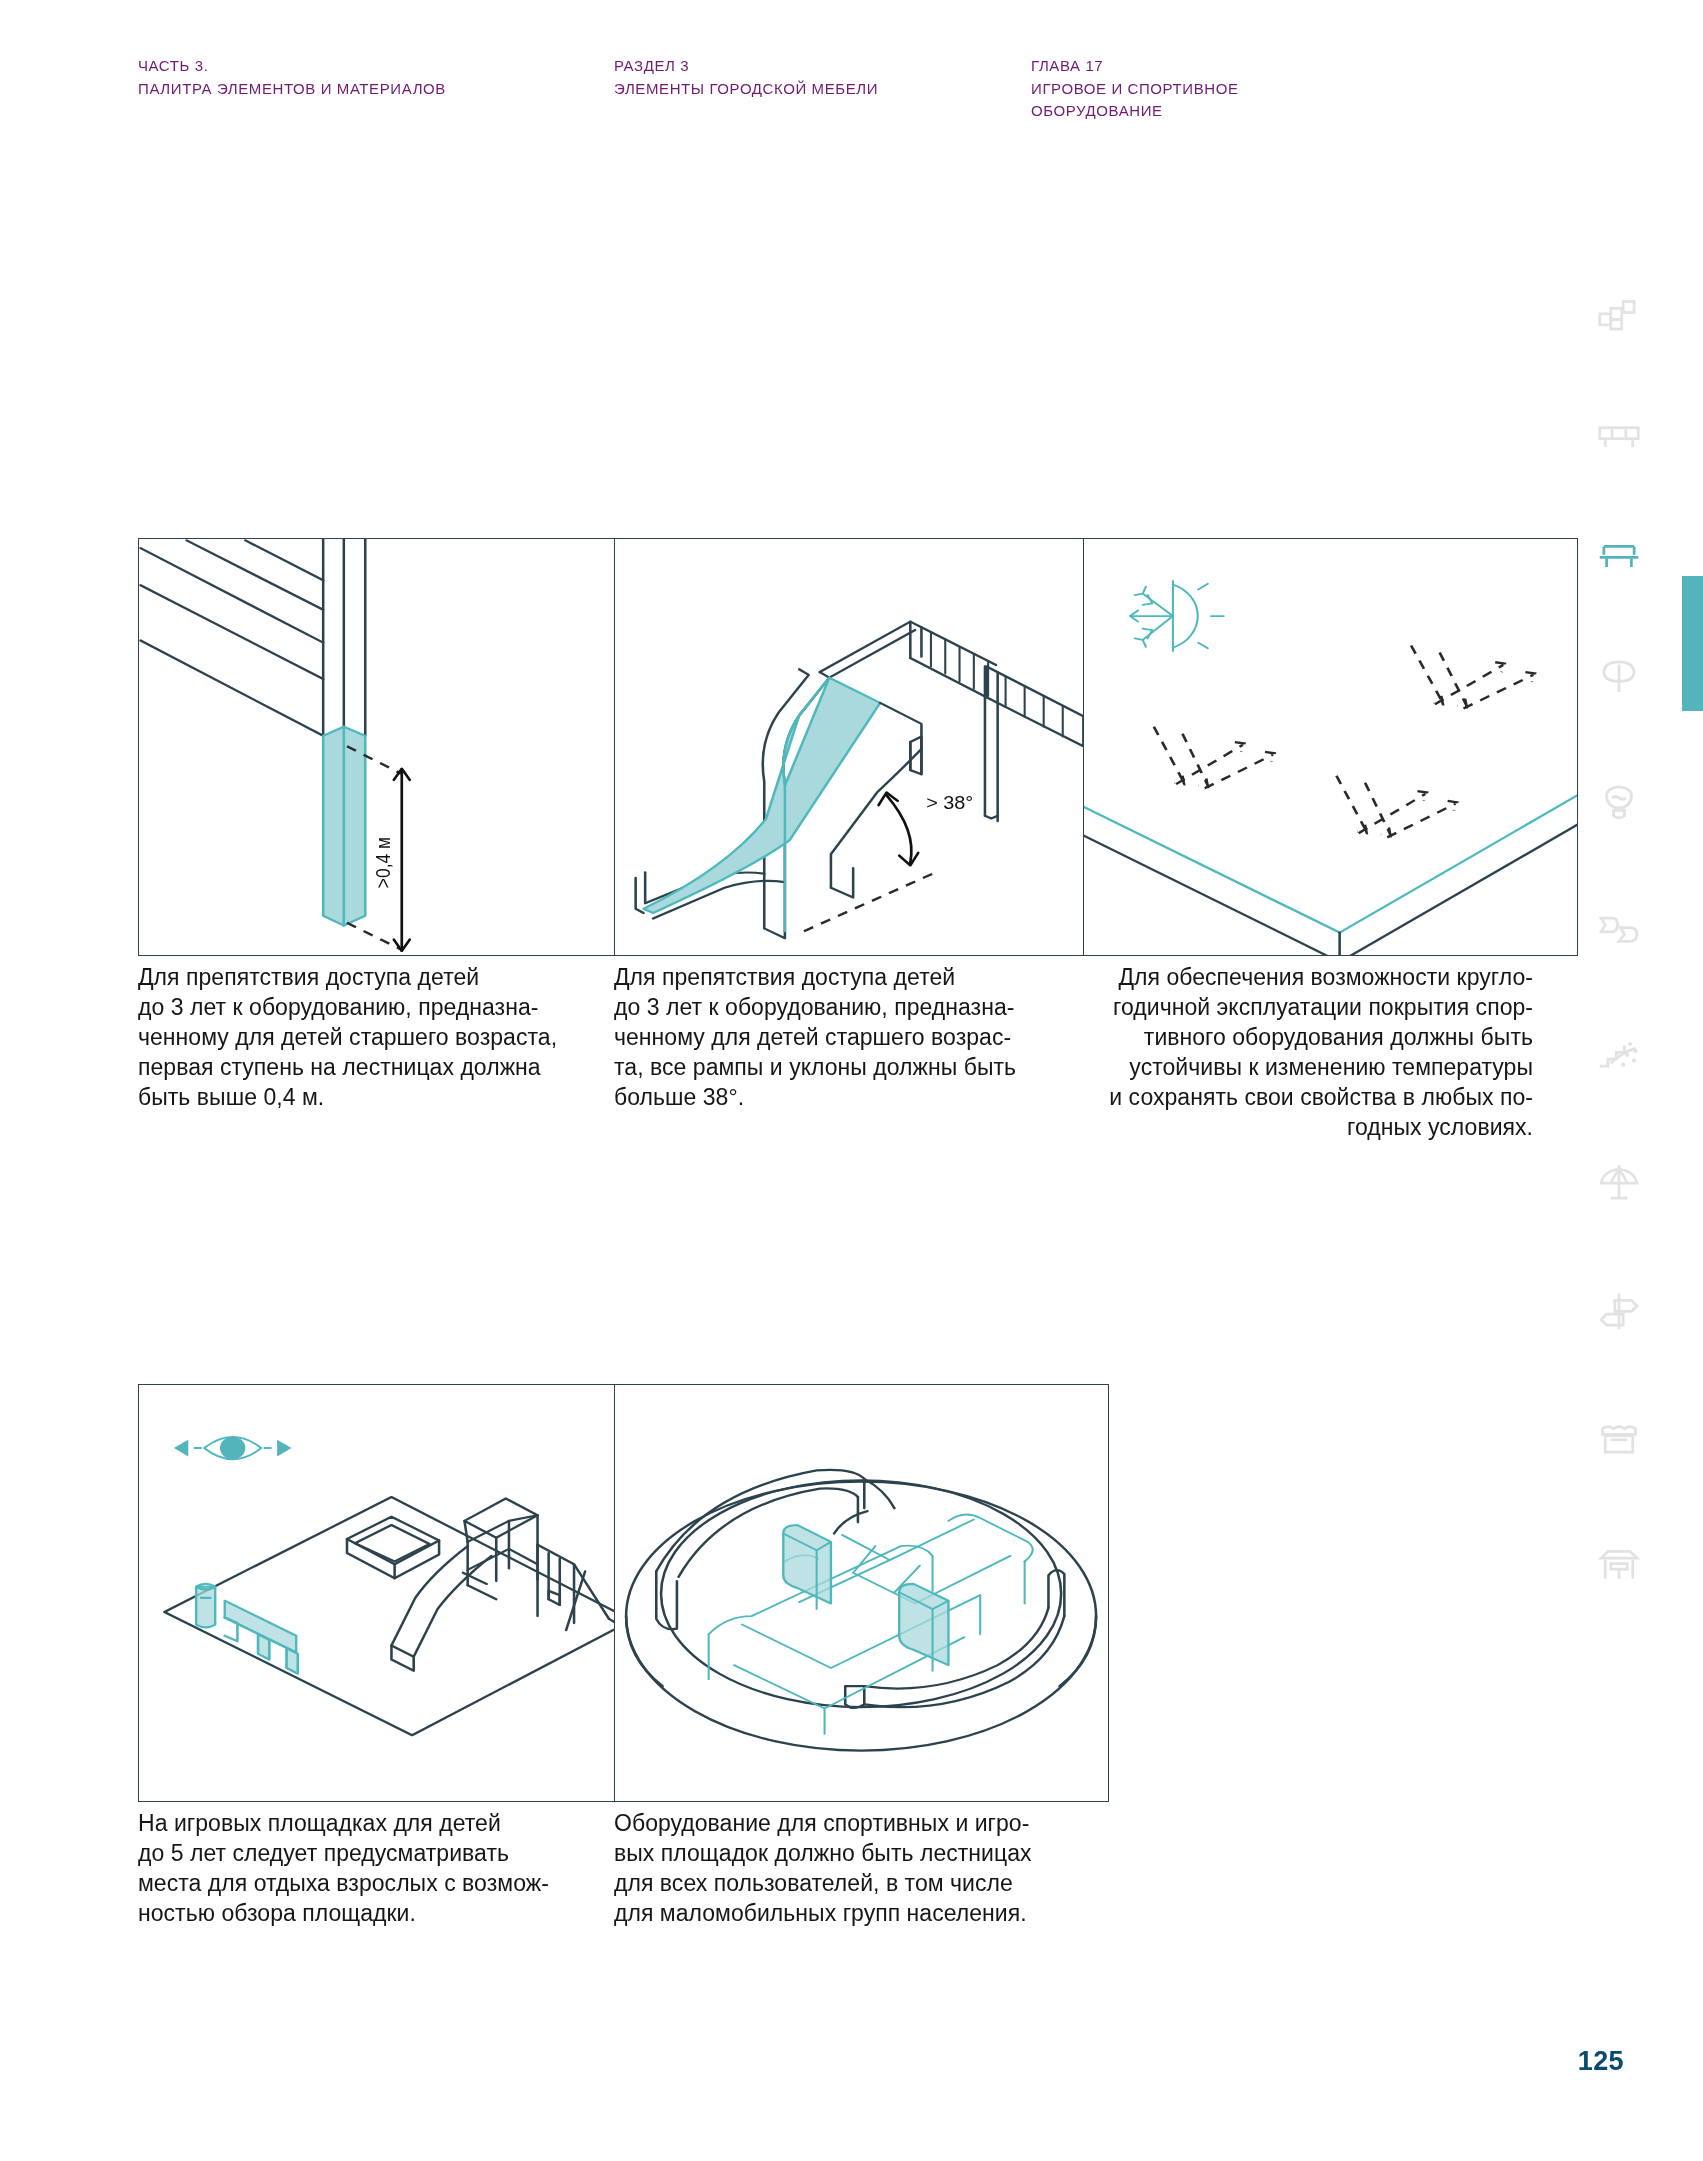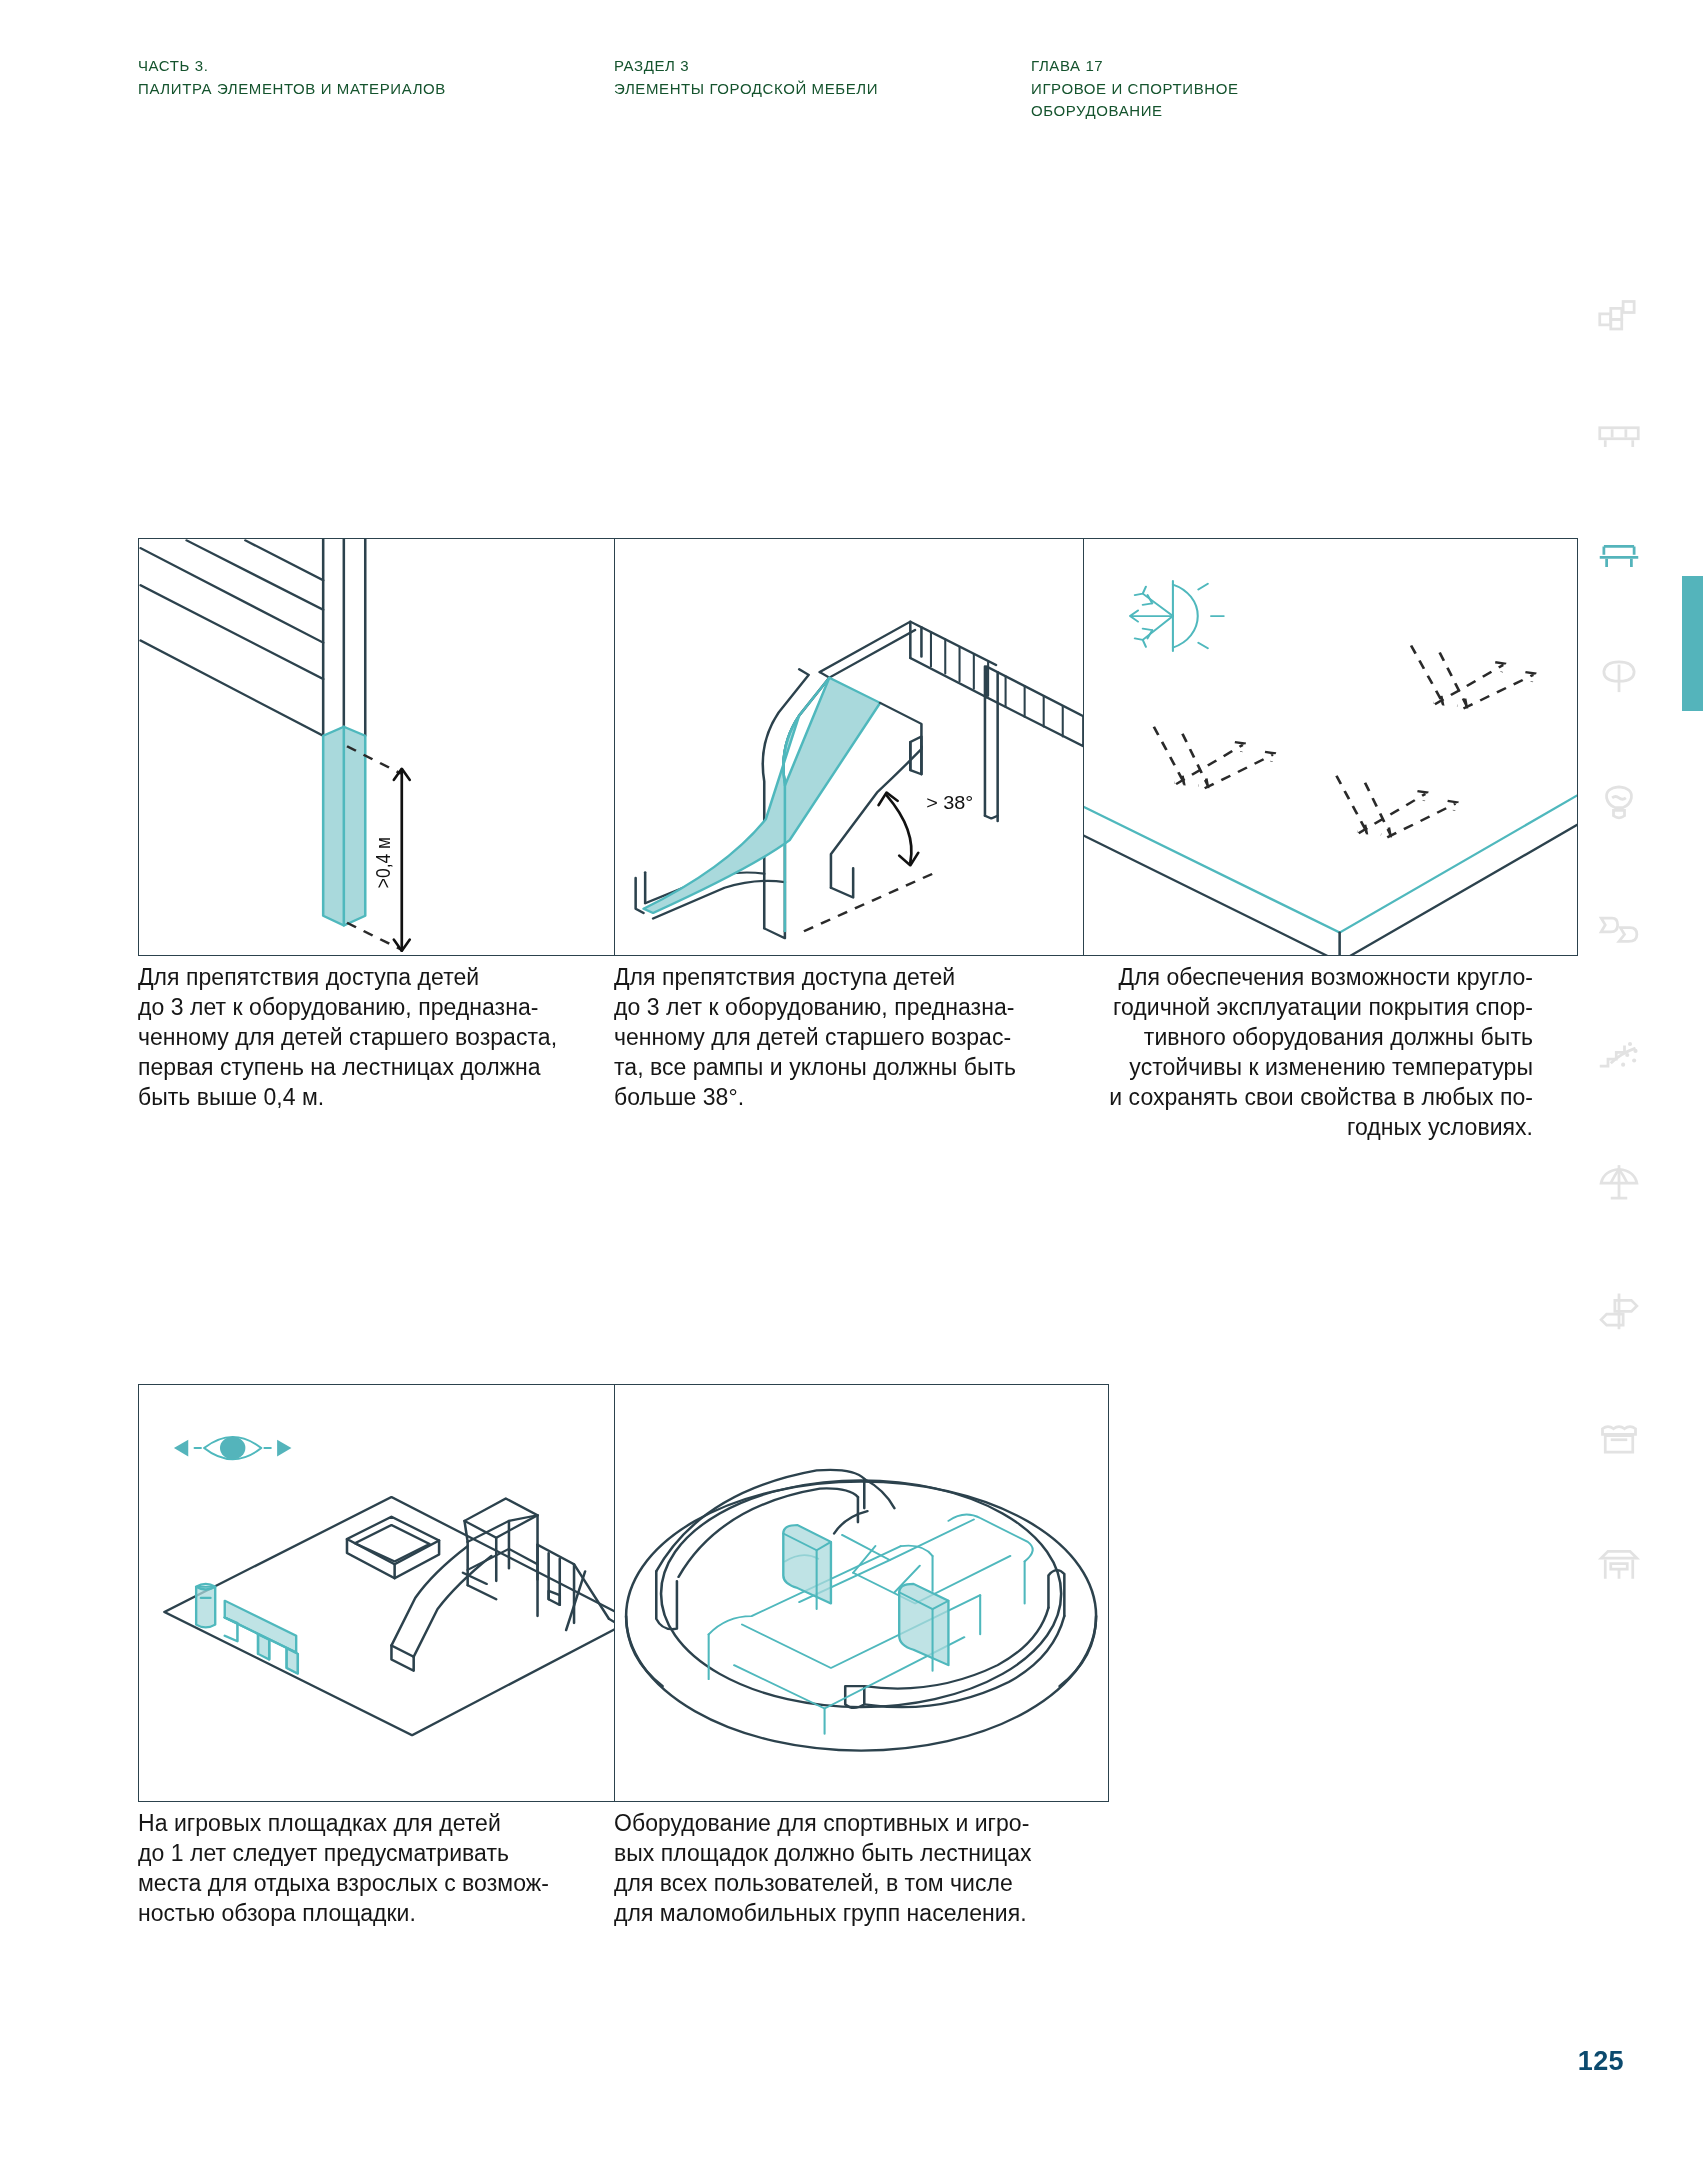--- a/index.html
+++ b/index.html
@@ -14,21 +14,21 @@
   .page{position:absolute;inset:0;}
 
   
   .runhead{position:absolute;top:55px;left:0;width:100%;height:77px;}
   .rh-col{position:absolute;top:0;}
   .rh-col .line{
     font-size:15px;
     letter-spacing:0.6px;
     line-height:22.5px;
     font-weight:400;
-    color:#14532d;
+    color:#701a75;
     white-space:nowrap;
     text-transform:uppercase;
   }
   .rh-part{left:138px;}
   .rh-sect{left:614px;}
   .rh-chap{left:1031px;}
 
   
   .grid{position:absolute;left:138px;top:538px;width:1358px;}
   .row{position:relative;}
@@ -310,21 +310,21 @@
             <path class="tl" d="M186 376 L186 404 L200 412 L200 384"></path>
             <path class="fillteal-soft" d="M186 376 L200 384 L200 412 L186 404 Z"></path>
             <path class="tl" d="M108 332 L198 382"></path>
 
             <path class="fillteal-soft" d="M72 288 L96 288 L96 342 Q84 350 72 342 Z"></path>
             <path class="tl" d="M72 288 Q84 280 96 288 Q84 296 72 288"></path>
             <path class="tl" d="M78 304 L90 304"></path>
           </svg>
         </div>
         <div class="caption">На игровых площадках для детей
-до 1 лет следует предусматривать
+до 5 лет следует предусматривать
 места для отдыха взрослых с возмож-
 ностью обзора площадки.</div>
       </div>
 
       <div class="cell c2">
         <div class="figbox">
           <svg viewBox="0 0 621 594" preserveAspectRatio="none">
 
             <ellipse class="ln" cx="310" cy="330" rx="296" ry="192"></ellipse>
             <ellipse class="ln" cx="310" cy="298" rx="252" ry="162"></ellipse>

